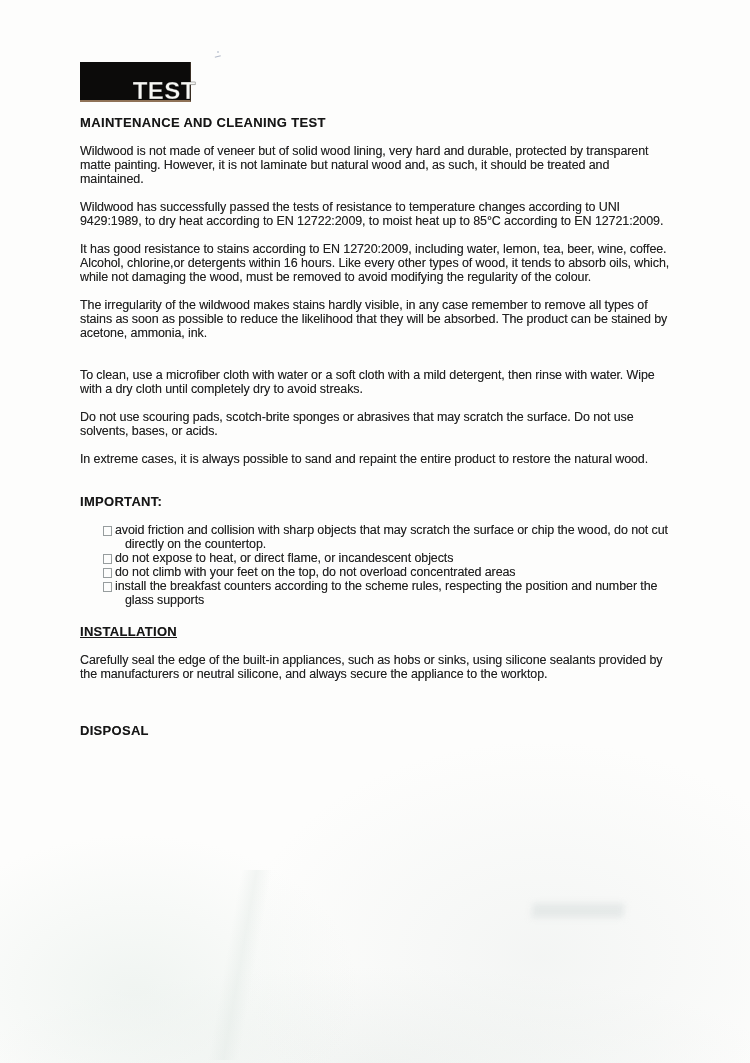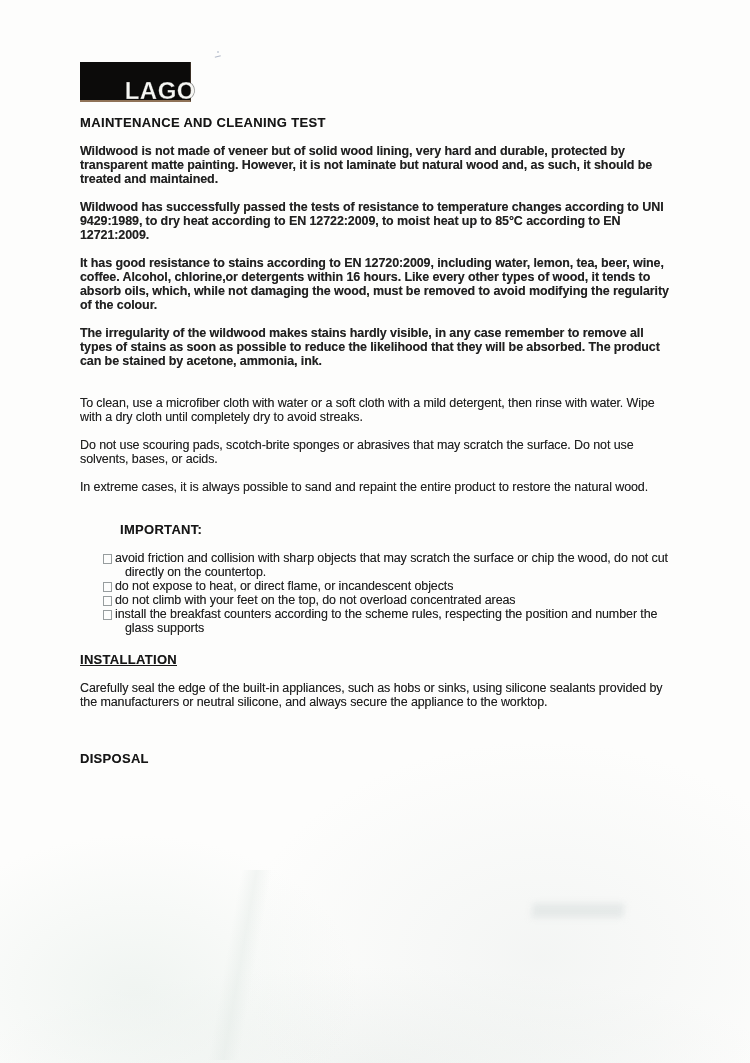--- a/index.html
+++ b/index.html
@@ -58,33 +58,33 @@
     color: #161616;
   }
   .section-heading {
     margin: 0;
     font-size: 13px;
     font-weight: 700;
     letter-spacing: 0.3px;
     line-height: 15px;
     color: #161616;
   }
-  .heading-important { padding-top: 28px; margin-left: 40px; }
+  .heading-important { padding-top: 28px; }
   .heading-installation { padding-top: 17px; text-decoration: underline; }
   .heading-disposal { padding-top: 42px; }
   
   .para-group p {
     margin: 0;
     font-size: 12.5px;
     line-height: 14px;
     letter-spacing: -0.1px;
     max-width: 592px;
   }
   .para-group p + p { margin-top: 14px; }
-  .group-intro { padding-top: 14px; font-weight: bold; }
+  .group-intro { padding-top: 14px; }
   .group-cleaning { padding-top: 28px; }
   .group-installation { padding-top: 14px; }
   .group-disposal { padding-top: 14px; }
   
   .checklist {
     list-style: none;
     margin: 0 0 0 23px;
     padding: 14px 0 0 0;
     max-width: 570px;
   }
@@ -147,21 +147,21 @@
     pointer-events: none;
   }
 </style>
 </head>
 <body>
 
 <div class="page">
   <div class="content">
 
     <div class="logo-box">
-      <span class="logo-text">LAGO</span>
+      <span class="logo-text">TEST</span>
     </div>
 
     <h1 class="doc-title">MAINTENANCE AND CLEANING TEST</h1>
 
     <div class="para-group group-intro">
 
         <p>Wildwood is not made of veneer but of solid wood lining, very hard and durable, protected by transparent matte painting. However, it is not laminate but natural wood and, as such, it should be treated and maintained.</p>
 
         <p>Wildwood has successfully passed the tests of resistance to temperature changes according to UNI 9429:1989, to dry heat according to EN 12722:2009, to moist heat up to 85°C according to EN 12721:2009.</p>
 

